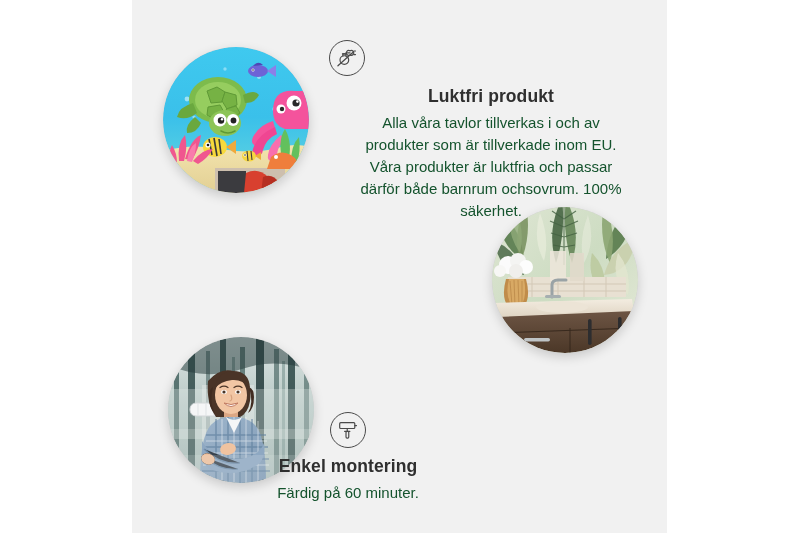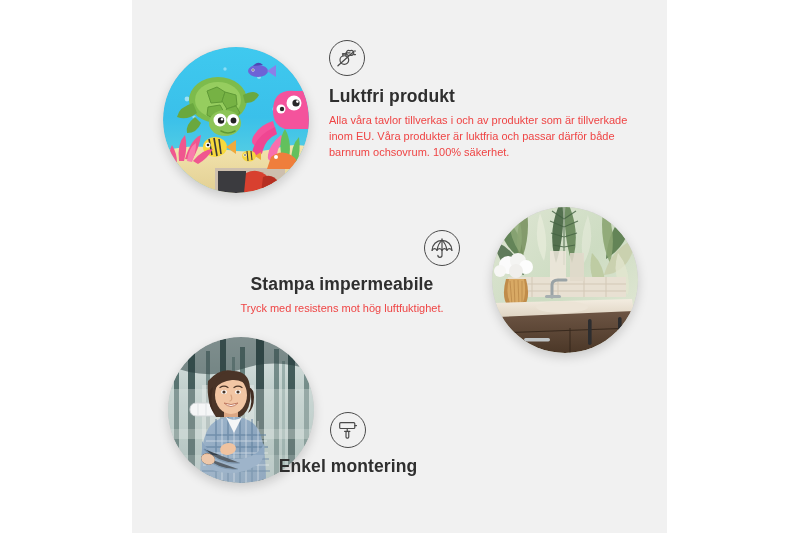--- a/index.html
+++ b/index.html
@@ -43,22 +43,22 @@
 
   .feat-title {
     font-size: 17.5px;
     font-weight: 600;
     color: #2f2f2f;
     letter-spacing: .1px;
     margin: 0 0 5px 0;
     line-height: 1.18;
   }
   .feat-desc {
-    font-size: 11px;
-    color: #ef4444;
+    font-size: 15px;
+    color: #14532d;
     line-height: 1.47;
     margin: 0;
   }
 
   
   .icon-badge {
     position: absolute;
     width: 36px;
     height: 36px;
     border: 1.4px solid #4a4a4a;
@@ -86,21 +86,21 @@
   }
 
   
   #photo-sea   { left: 163px; top: 47px;  width: 146px; height: 146px; }
   #photo-bath  { left: 492px; top: 207px; width: 146px; height: 146px; }
   #photo-paint { left: 168px; top: 337px; width: 146px; height: 146px; }
 
   
   #feature-odour          { left: 329px; top: 40px; width: 300px; }
   #feature-odour .icon-badge { left: 0px; top: 0px; }
-  #feature-odour .feature-text { position: static; margin-top: 46px; text-align: left; }
+  #feature-odour .feature-text { position: static; margin-top: 46px; text-align: center; margin-left: 24px; }
 
   
   #feature-waterproof     { left: 206px; top: 230px; width: 272px; }
   #feature-waterproof .icon-badge { left: 218px; top: 0px; }
   #feature-waterproof .feature-text { position: static; margin-top: 44px; text-align: center; }
 
   
   #feature-mounting       { left: 268px; top: 412px; width: 160px; }
   #feature-mounting .icon-badge { left: 62px; top: 0px; }
   #feature-mounting .feature-text { position: static; margin-top: 44px; text-align: center; }
@@ -474,59 +474,36 @@
           <path d="M8.4 26.2 L25 11.3" stroke-width="1.35"></path>
         </g>
       </svg>
     </div>
     <div class="feature-text">
       <p class="feat-title">Luktfri produkt</p>
       <p class="feat-desc">Alla våra tavlor tillverkas i och av produkter som är tillverkade inom EU. Våra produkter är luktfria och passar därför både barnrum ochsovrum. 100% säkerhet.</p>
     </div>
   </div>
 
-  <div class="feature" id="feature-waterproof">
-    <div class="icon-badge">
-      <svg viewBox="0 0 36 36" aria-hidden="true">
-        <g fill="none" stroke="#4a4a4a" stroke-width="1.25" stroke-linecap="round" stroke-linejoin="round">
-
-          <path d="M7.5 20.4 a10.5 10.5 0 0 1 21 0"></path>
-
-          <path d="M7.5 20.4 q2.6 -3.3 5.25 0 q2.6 -3.3 5.25 0 q2.6 -3.3 5.25 0 q2.6 -3.3 5.25 0"></path>
-
-          <path d="M18 9.9 v10.5"></path>
-          <path d="M12.7 20.4 q1.3 -7.4 5.3 -10.5"></path>
-          <path d="M23.3 20.4 q-1.3 -7.4 -5.3 -10.5"></path>
-
-          <path d="M18 20.4 v5.3 a2.2 2.2 0 0 1 -4.4 0"></path>
-
-          <path d="M18 9.9 v-1.6"></path>
-        </g>
-      </svg>
-    </div>
-    <div class="feature-text">
-      <p class="feat-title">Stampa impermeabile</p>
-      <p class="feat-desc">Tryck med resistens mot hög luftfuktighet.</p>
-    </div>
-  </div>
 
   <div class="feature" id="feature-mounting">
     <div class="icon-badge">
       <svg viewBox="0 0 36 36" aria-hidden="true">
         <g fill="none" stroke="#4a4a4a" stroke-width="1.25" stroke-linecap="round" stroke-linejoin="round">
 
           <rect x="9.2" y="10.2" width="16" height="6.2" rx="1.1"></rect>
 
           <path d="M17.2 16.4 v3.0"></path>
           <path d="M14.4 19.4 h5.6"></path>
 
           <rect x="15.9" y="19.4" width="2.9" height="7.2" rx="1.1"></rect>
 
           <path d="M25.2 13.3 h1.8"></path>
         </g>
       </svg>
     </div>
     <div class="feature-text">
       <p class="feat-title">Enkel montering</p>
+      <p class="feat-desc">Färdig på 60 minuter.</p>
     </div>
   </div>
 
 </div>
 
 </body></html>

